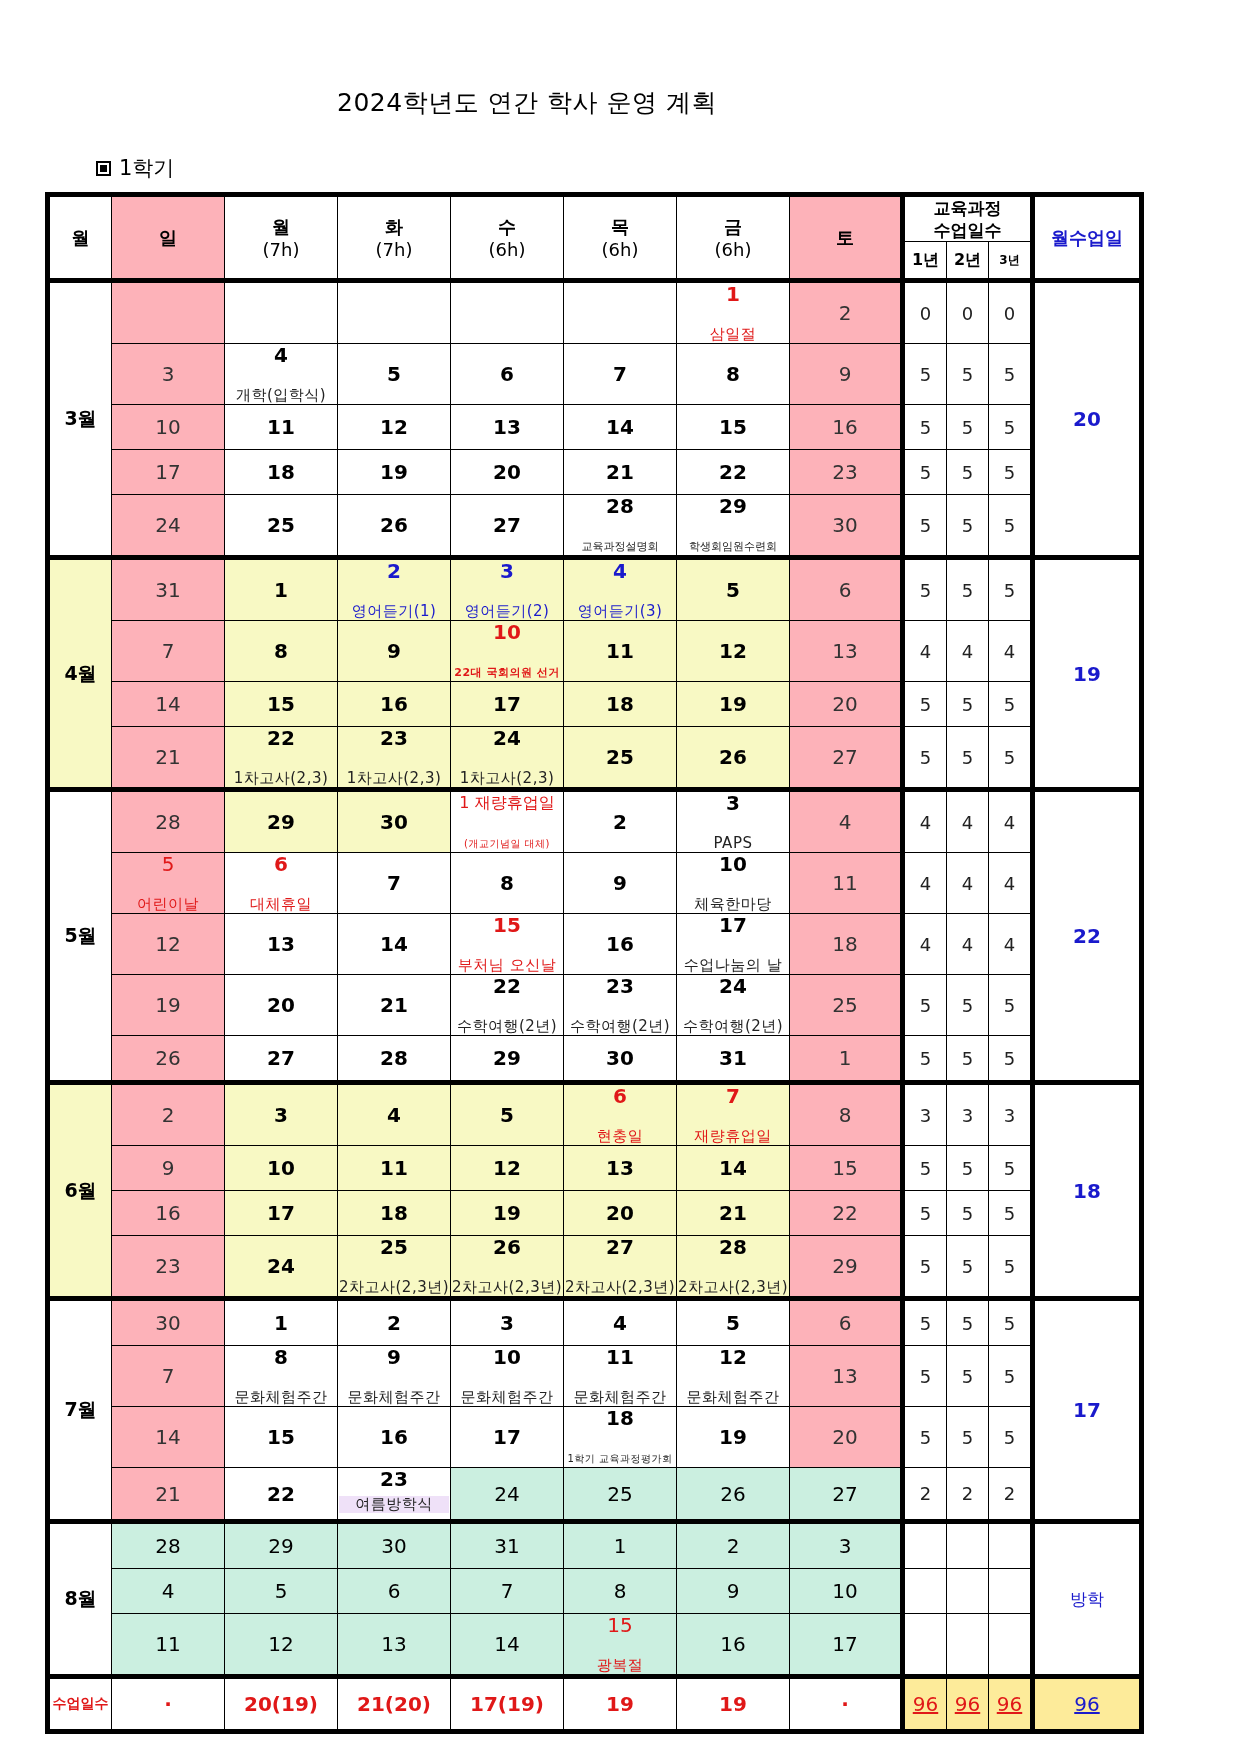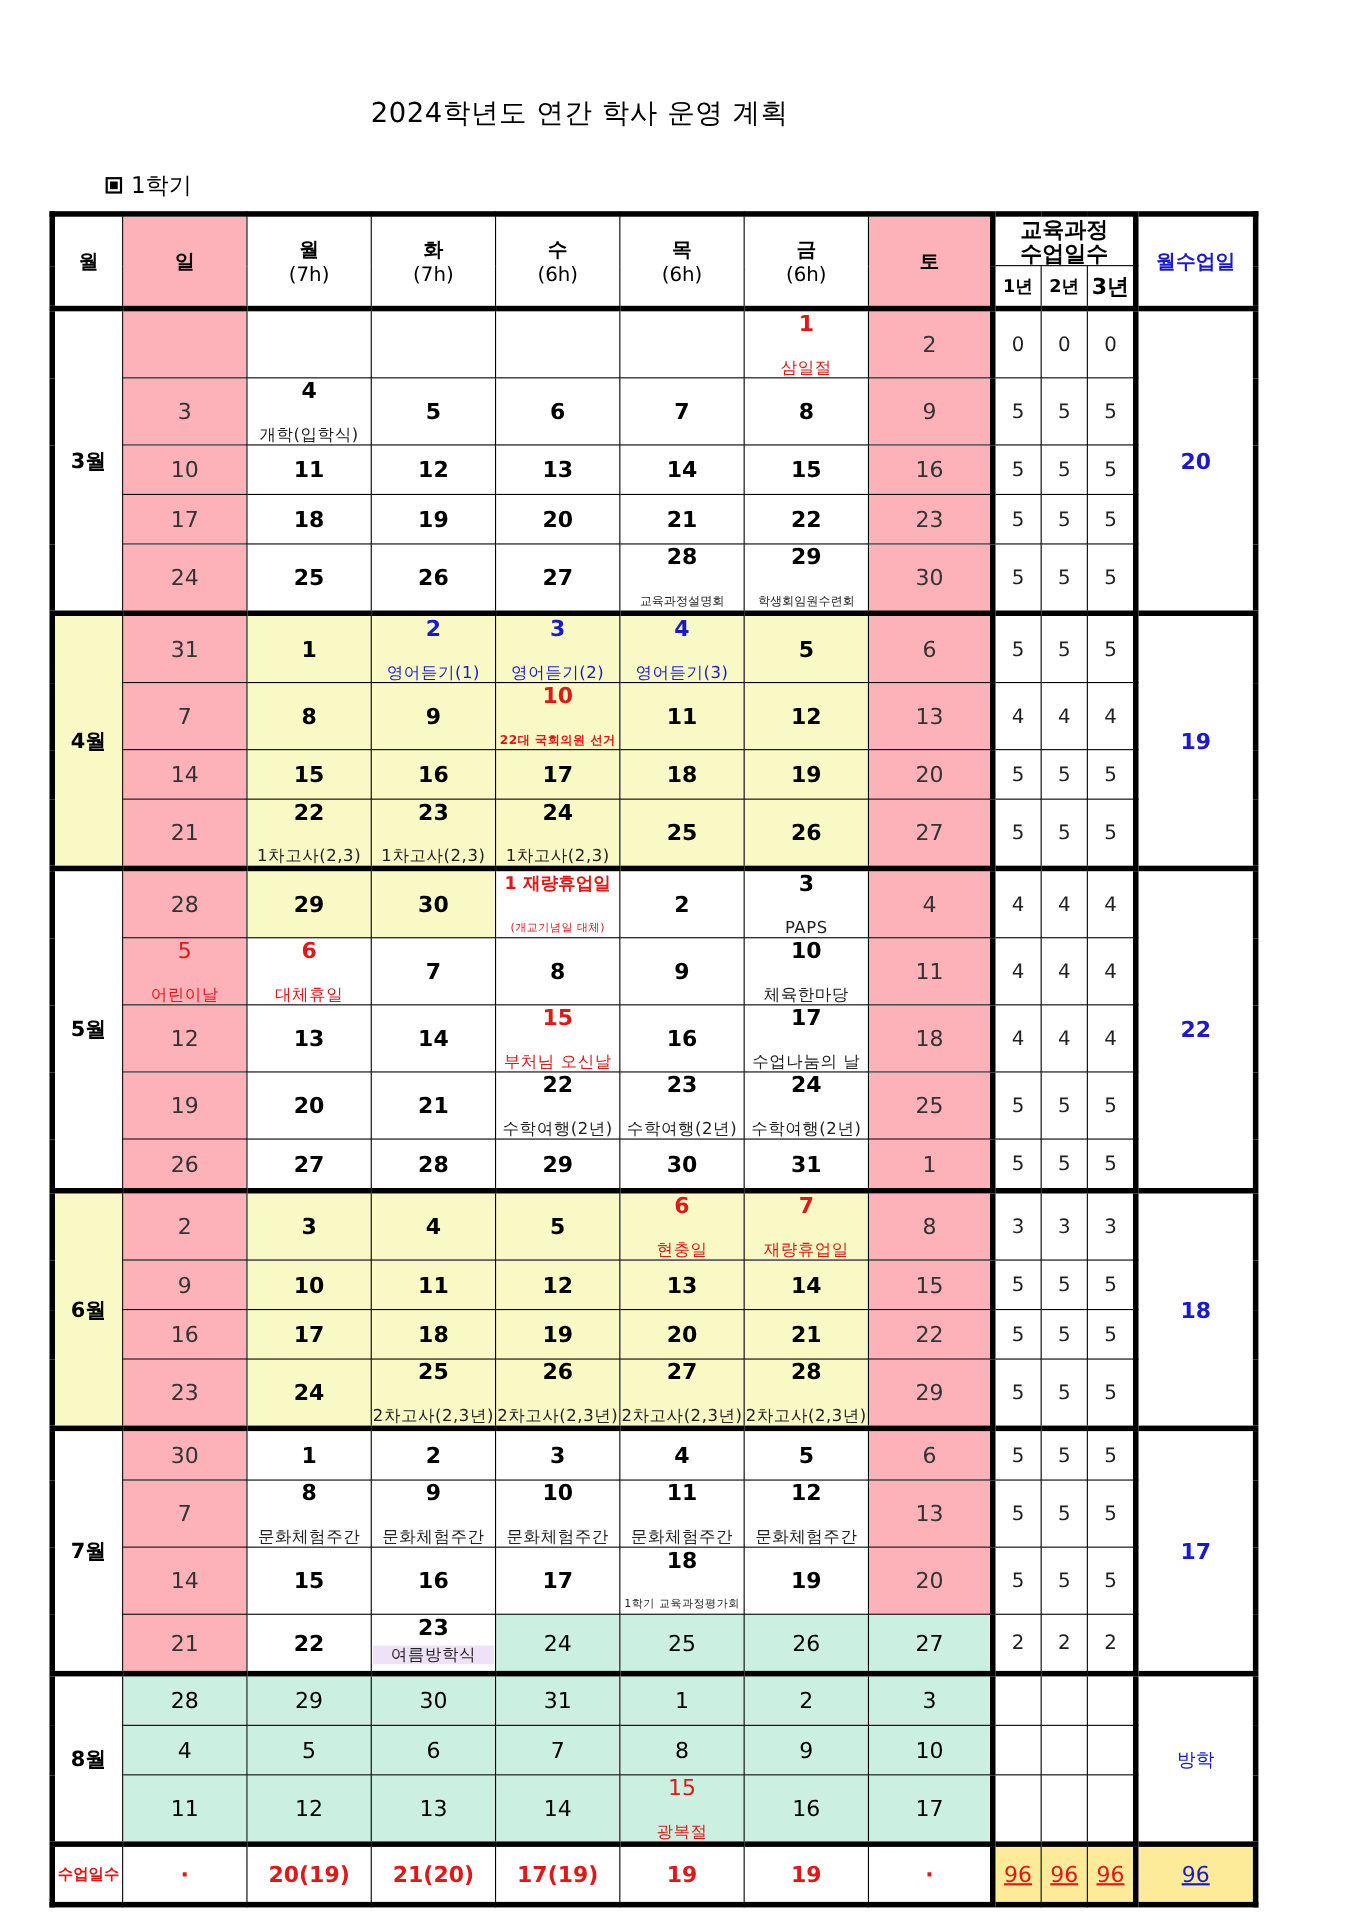--- a/index.html
+++ b/index.html
@@ -62,27 +62,27 @@
   <tbody>
       <tr>
     <th rowspan="2">월</th>
     <th rowspan="2" class="hdr-sun">일</th>
     <th rowspan="2"><span>월</span><br><span style="font-weight:normal">(7h)</span></th>
     <th rowspan="2"><span>화</span><br><span style="font-weight:normal">(7h)</span></th>
     <th rowspan="2"><span>수</span><br><span style="font-weight:normal">(6h)</span></th>
     <th rowspan="2"><span>목</span><br><span style="font-weight:normal">(6h)</span></th>
     <th rowspan="2"><span>금</span><br><span style="font-weight:normal">(6h)</span></th>
     <th rowspan="2" class="hdr-sat">토</th>
-    <th colspan="3" class="sepL" style="height:44px;font-size:20px;line-height:22px"><span>교육과정</span><br><span>수업일수</span></th>
+    <th colspan="3" class="sepL" style="height:44px;font-size:17px;line-height:22px"><span>교육과정</span><br><span>수업일수</span></th>
     <th rowspan="2" class="sepL blue">월수업일</th>
   </tr>
   <tr>
     <th class="sepL" style="height:22px;font-size:16px">1년</th>
     <th style="font-size:16px">2년</th>
-    <th style="font-size:20px">3년</th>
+    <th style="font-size:12px">3년</th>
   </tr>
   </tbody>
     <tbody id="cal-body">
       <tr class="dr sepT">
         <td rowspan="5" class="mon ">3월</td>
         <td class="sun">
           <span class="num light"></span>
         </td>
         <td class="">
           <span class="num"></span>
@@ -333,21 +333,21 @@
         <td class="sun">
           <span class="num light">28</span>
         </td>
         <td class="yel">
           <span class="num">29</span>
         </td>
         <td class="yel">
           <span class="num">30</span>
         </td>
         <td class="">
-          <span class="num red" style="font-size: 16px; font-weight: bold;">1 재량휴업일</span>
+          <span class="num red" style="font-size: 16px; font-weight: normal;">1 재량휴업일</span>
           <span class="note xs red">(개교기념일 대체)</span>
         </td>
         <td class="">
           <span class="num">2</span>
         </td>
         <td class="">
           <span class="num">3</span>
           <span class="note">PAPS</span>
         </td>
         <td class="sat">

